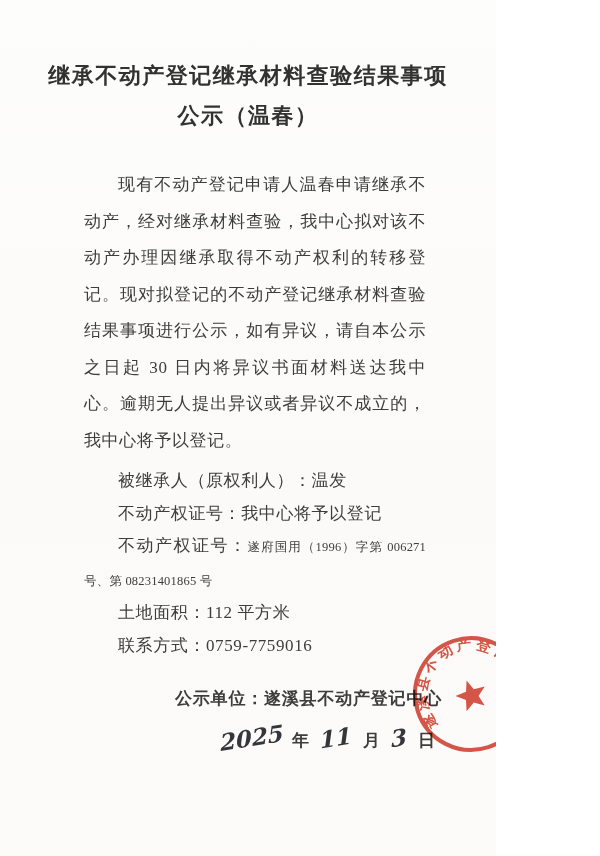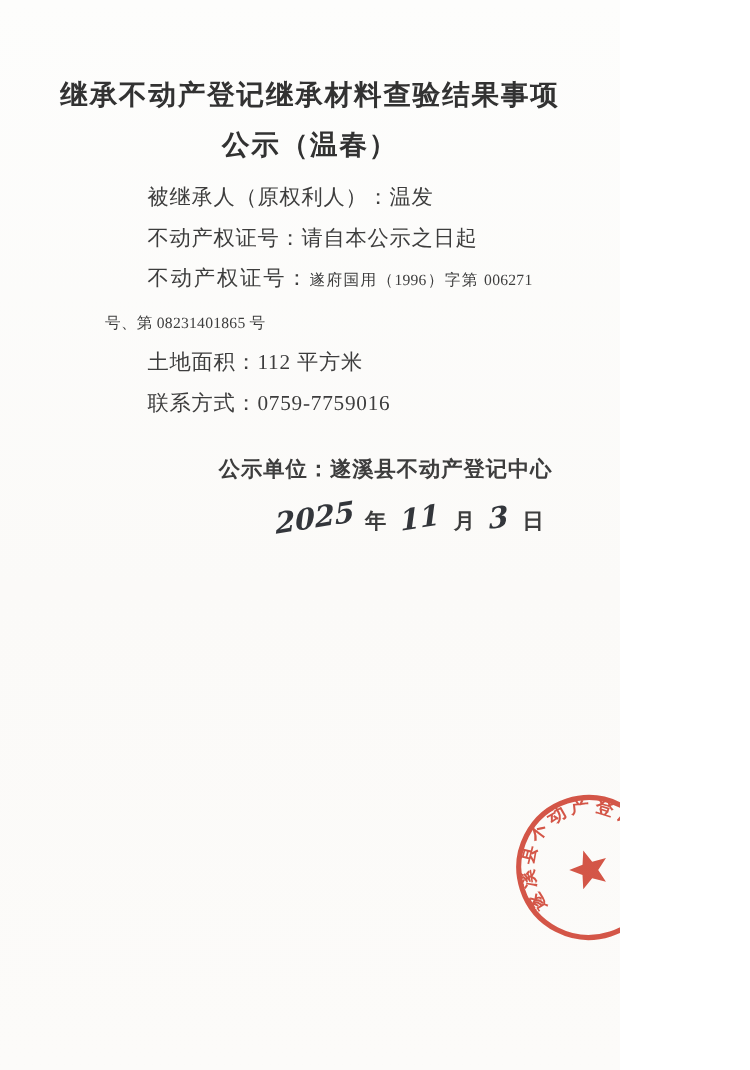--- a/index.html
+++ b/index.html
@@ -97,27 +97,28 @@
 <body>
 
 <div class="page">
 
   <div class="title-block">
     <div>继承不动产登记继承材料查验结果事项</div>
     <div>公示（温春）</div>
   </div>
 
   <div class="content">
+    <div class="paragraph">现有不动产登记申请人温春申请继承不动产，经对继承材料查验，我中心拟对该不动产办理因继承取得不动产权利的转移登记。现对拟登记的不动产登记继承材料查验结果事项进行公示，如有异议，请自本公示之日起 30 日内将异议书面材料送达我中心。逾期无人提出异议或者异议不成立的，我中心将予以登记。</div>
 
     <div class="fields">
       <div class="field-row">
         <span>被继承人（原权利人）：</span><span>温发</span>
       </div>
       <div class="field-row">
-        <span>不动产权证号：</span><span>请自本公示之日起</span>
+        <span>不动产权证号：</span><span>我中心将予以登记</span>
       </div>
       <div class="field-row">
         <span>不动产权证号：</span><span class="small-value">遂府国用（1996）字第 006271 号、第 08231401865 号</span>
       </div>
       <div class="field-row">
         <span>土地面积：</span><span>112 平方米</span>
       </div>
       <div class="field-row">
         <span>联系方式：</span><span>0759-7759016</span>
       </div>

